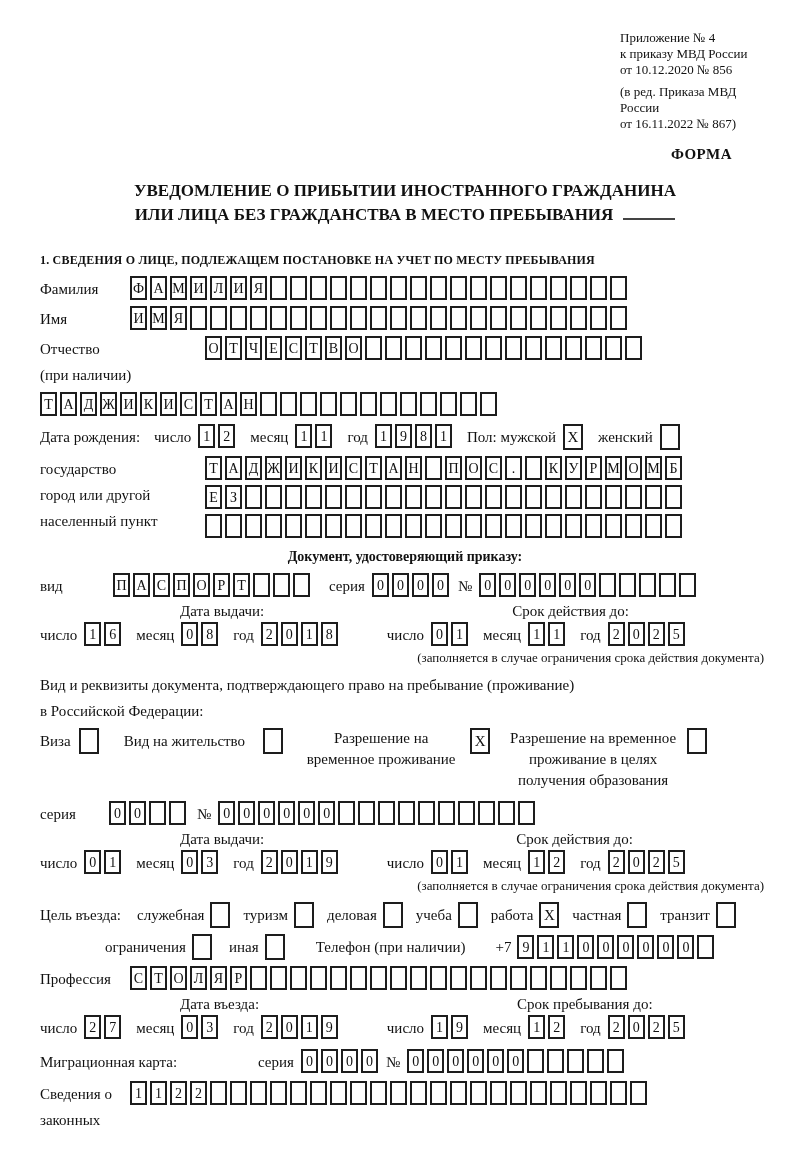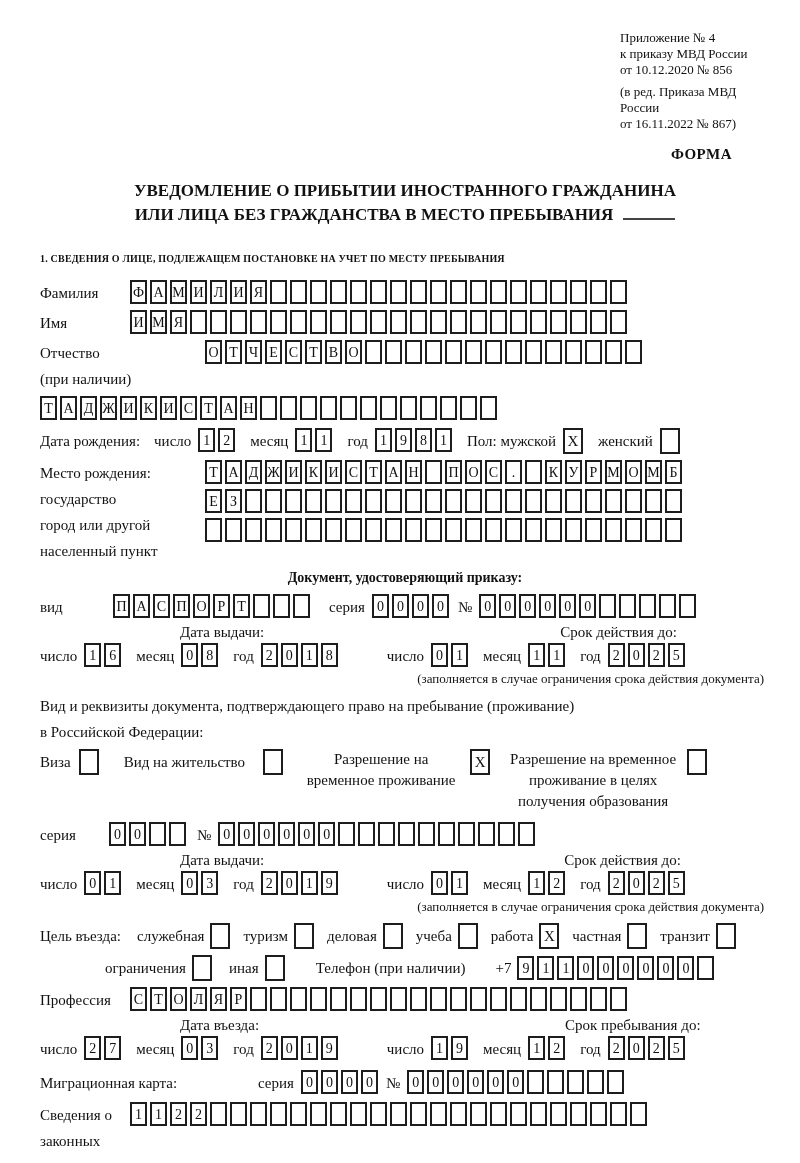--- a/index.html
+++ b/index.html
@@ -12,21 +12,21 @@
   .page { padding:30px 30px 10px 40px; }
 
   
   .ref-block { margin-left:580px; font-size:13px; line-height:16px; }
   .ref-block .ref2 { margin-top:6px; }
   .forma { text-align:right; margin:14px 38px 0 0; font-weight:bold; font-size:15px; letter-spacing:0.5px; }
 
   .title { text-align:center; font-weight:bold; font-size:17px; line-height:24px; margin-top:16px; }
   .tuline { display:inline-block; width:52px; border-bottom:2px solid #444; height:13px; margin-left:10px; }
 
-  .section { font-weight:bold; font-size:10px; margin-top:26px; margin-bottom:16px; letter-spacing:0.2px; }
+  .section { font-weight:bold; font-size:12px; margin-top:26px; margin-bottom:8px; letter-spacing:0.2px; }
 
   
   .cells { white-space:nowrap; display:inline-block; }
   .cell {
     display:inline-block; width:17px; height:24px; border:2px solid #1d1d1d;
     margin-right:3px; text-align:center; font-size:14px; line-height:21px;
     vertical-align:middle; background:#fff;
   }
   .cb .cell { width:20px; height:26px; line-height:23px; font-size:15px; }
 
@@ -36,21 +36,21 @@
   .w137 { width:137px; }
   .w165 { width:165px; }
   .lines { line-height:27px; }
   .cellrows .cells { display:block; margin-bottom:5px; }
 
   .inline-lbl { line-height:26px; margin:0 7px 0 0; }
   .gap-l { margin-left:12px; }
 
   .center-b { text-align:center; font-weight:bold; font-size:14px; margin:6px 0 8px 0; }
 
-  .dhead { display:flex; font-size:15px; margin:4px 0 2px 0;gap:48px; }
+  .dhead { display:flex; font-size:15px; margin:4px 0 2px 0; }
   .dhead .h1 { margin-left:140px; }
   .dhead .h2p { margin-left:248px; }
   .dhead .h2r { margin-left:252px; }
   .dhead .h2e { margin-left:258px; }
 
   .daterow { display:flex; align-items:flex-start; margin-bottom:2px; }
   .daterow .grp { display:flex; align-items:flex-start; }
   .daterow .g2 { margin-left:46px; }
 
   .note-r { text-align:right; font-size:13px; margin:1px 6px 8px 0; }
@@ -120,21 +120,20 @@
     <span class="inline-lbl gap-l">год</span>
     <span class="cells"><span class="cell">1</span><span class="cell">9</span><span class="cell">8</span><span class="cell">1</span></span>
     <span class="inline-lbl gap-l">Пол: мужской</span>
     <span class="cells cb"><span class="cell">X</span></span>
     <span class="inline-lbl gap-l">женский</span>
     <span class="cells cb"><span class="cell"></span></span>
   </div>
 
   <div class="frow" style="margin-top:6px;">
     <span class="lbl w165 lines">
-      <div>Место рождения:</div>
       <div>государство</div>
       <div>город или другой</div>
       <div>населенный пункт</div>
     </span>
     <span class="cellrows">
       <span class="cells"><span class="cell">Т</span><span class="cell">А</span><span class="cell">Д</span><span class="cell">Ж</span><span class="cell">И</span><span class="cell">К</span><span class="cell">И</span><span class="cell">С</span><span class="cell">Т</span><span class="cell">А</span><span class="cell">Н</span><span class="cell"></span><span class="cell">П</span><span class="cell">О</span><span class="cell">С</span><span class="cell">.</span><span class="cell"></span><span class="cell">К</span><span class="cell">У</span><span class="cell">Р</span><span class="cell">М</span><span class="cell">О</span><span class="cell">М</span><span class="cell">Б</span></span>
       <span class="cells"><span class="cell">Е</span><span class="cell">З</span><span class="cell"></span><span class="cell"></span><span class="cell"></span><span class="cell"></span><span class="cell"></span><span class="cell"></span><span class="cell"></span><span class="cell"></span><span class="cell"></span><span class="cell"></span><span class="cell"></span><span class="cell"></span><span class="cell"></span><span class="cell"></span><span class="cell"></span><span class="cell"></span><span class="cell"></span><span class="cell"></span><span class="cell"></span><span class="cell"></span><span class="cell"></span><span class="cell"></span></span>
       <span class="cells"><span class="cell"></span><span class="cell"></span><span class="cell"></span><span class="cell"></span><span class="cell"></span><span class="cell"></span><span class="cell"></span><span class="cell"></span><span class="cell"></span><span class="cell"></span><span class="cell"></span><span class="cell"></span><span class="cell"></span><span class="cell"></span><span class="cell"></span><span class="cell"></span><span class="cell"></span><span class="cell"></span><span class="cell"></span><span class="cell"></span><span class="cell"></span><span class="cell"></span><span class="cell"></span><span class="cell"></span></span>
     </span>
   </div>

